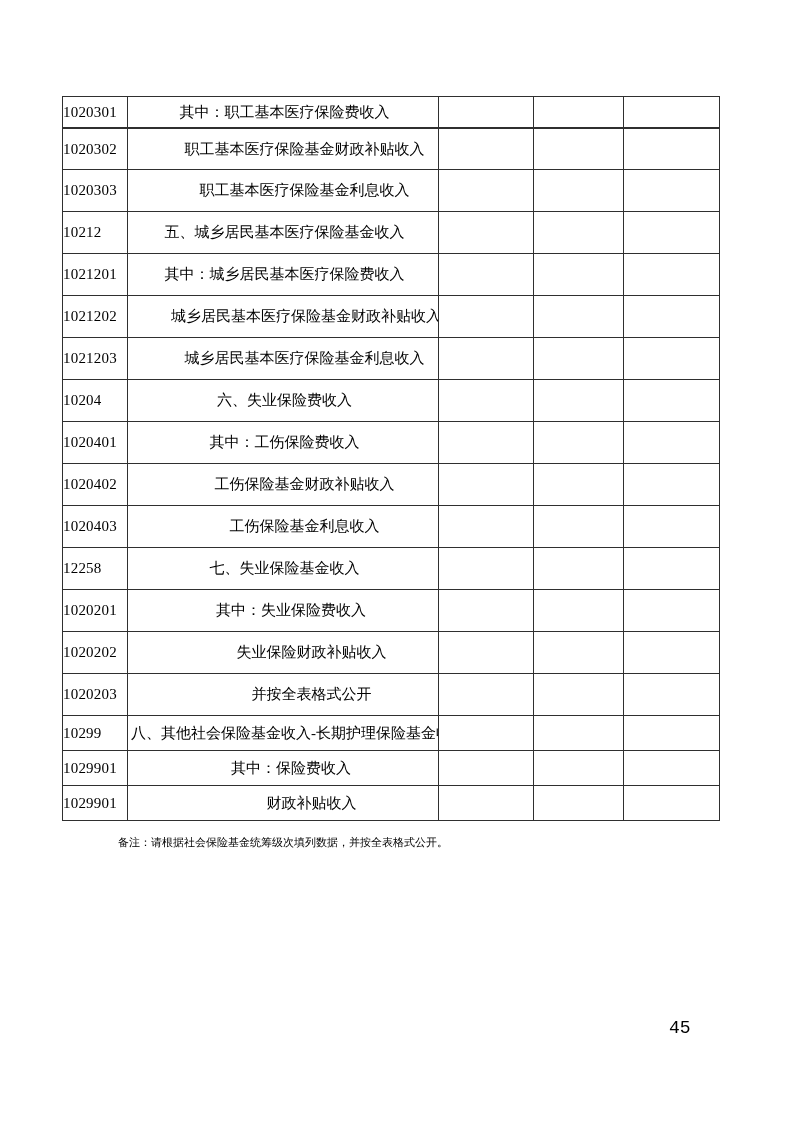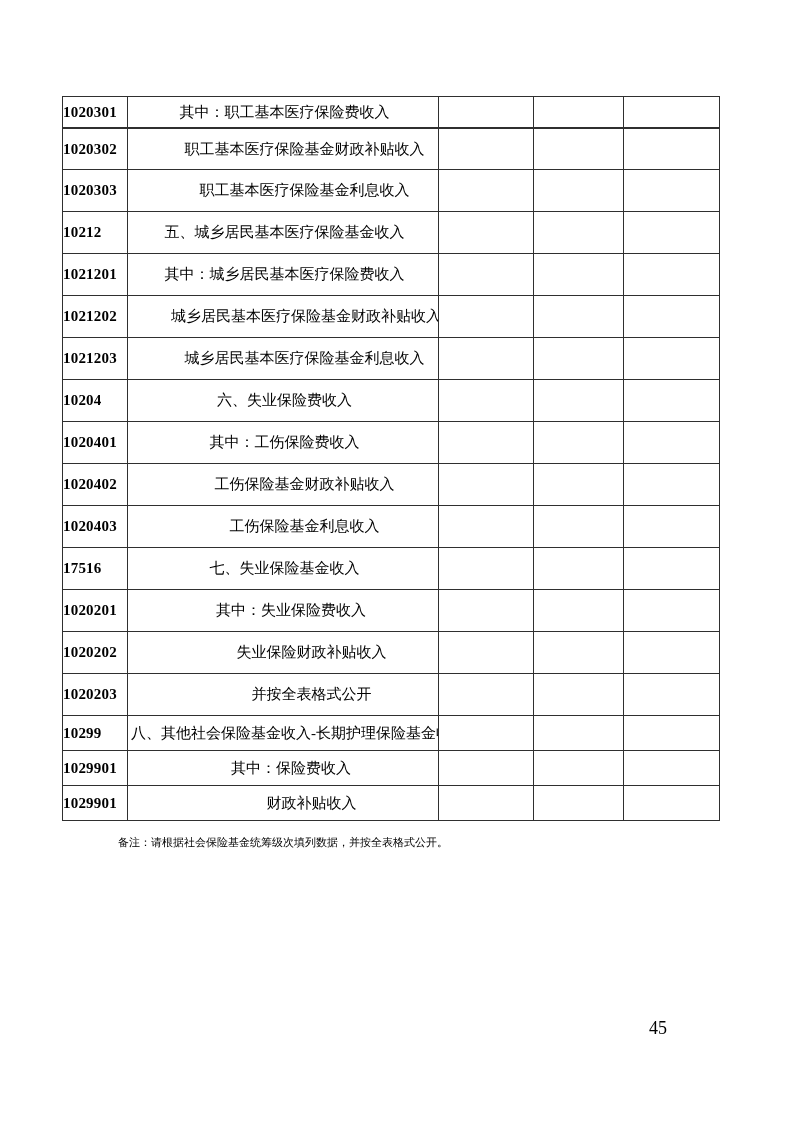--- a/index.html
+++ b/index.html
@@ -32,43 +32,43 @@
     vertical-align: middle;
     padding: 0;
   }
   tr.row-normal { height: 42px; margin-top: 20px; }
   tr.row-first  { height: 31px; }
   tr.row-first td { border-bottom-width: 2px; }
   tr.row-short  { height: 35px; }
   td.code-cell {
     padding-left: 4px;
     letter-spacing: 0.2px;
-    font-weight: bold;
   }
   td.desc-cell {
     white-space: nowrap;
     overflow: hidden;
     text-align: center;
   }
   td.desc-cell.ind-a { padding-left: 3px;  }
   td.desc-cell.ind-b { padding-left: 43px; }
   td.desc-cell.ind-c { padding-left: 16px; font-family: Liberation Serif, serif; }
   td.desc-cell.ind-d { padding-left: 57px; }
   .footnote {
     position: absolute;
     left: 118px;
     top: 835px;
     font-size: 11px;
     white-space: nowrap;
   }
   .page-number {
     position: absolute;
-    left: 649px;
+    left: 669px;
     top: 1018px;
     font-size: 18px;
+    font-family: Liberation Mono, monospace;
   }
 </style>
 </head>
 <body>
 
 <div class="page">
 
   <table class="fund-table">
     <colgroup>
       <col style="width:65px">
@@ -149,21 +149,21 @@
         <td class="value-cell"></td>
       </tr>
       <tr class="row-normal">
         <td class="code-cell">1020403</td>
         <td class="desc-cell ind-b">工伤保险基金利息收入</td>
         <td class="value-cell"></td>
         <td class="value-cell"></td>
         <td class="value-cell"></td>
       </tr>
       <tr class="row-normal">
-        <td class="code-cell">17516</td>
+        <td class="code-cell">12258</td>
         <td class="desc-cell ind-a">七、失业保险基金收入</td>
         <td class="value-cell"></td>
         <td class="value-cell"></td>
         <td class="value-cell"></td>
       </tr>
       <tr class="row-normal">
         <td class="code-cell">1020201</td>
         <td class="desc-cell ind-c">其中：失业保险费收入</td>
         <td class="value-cell"></td>
         <td class="value-cell"></td>

